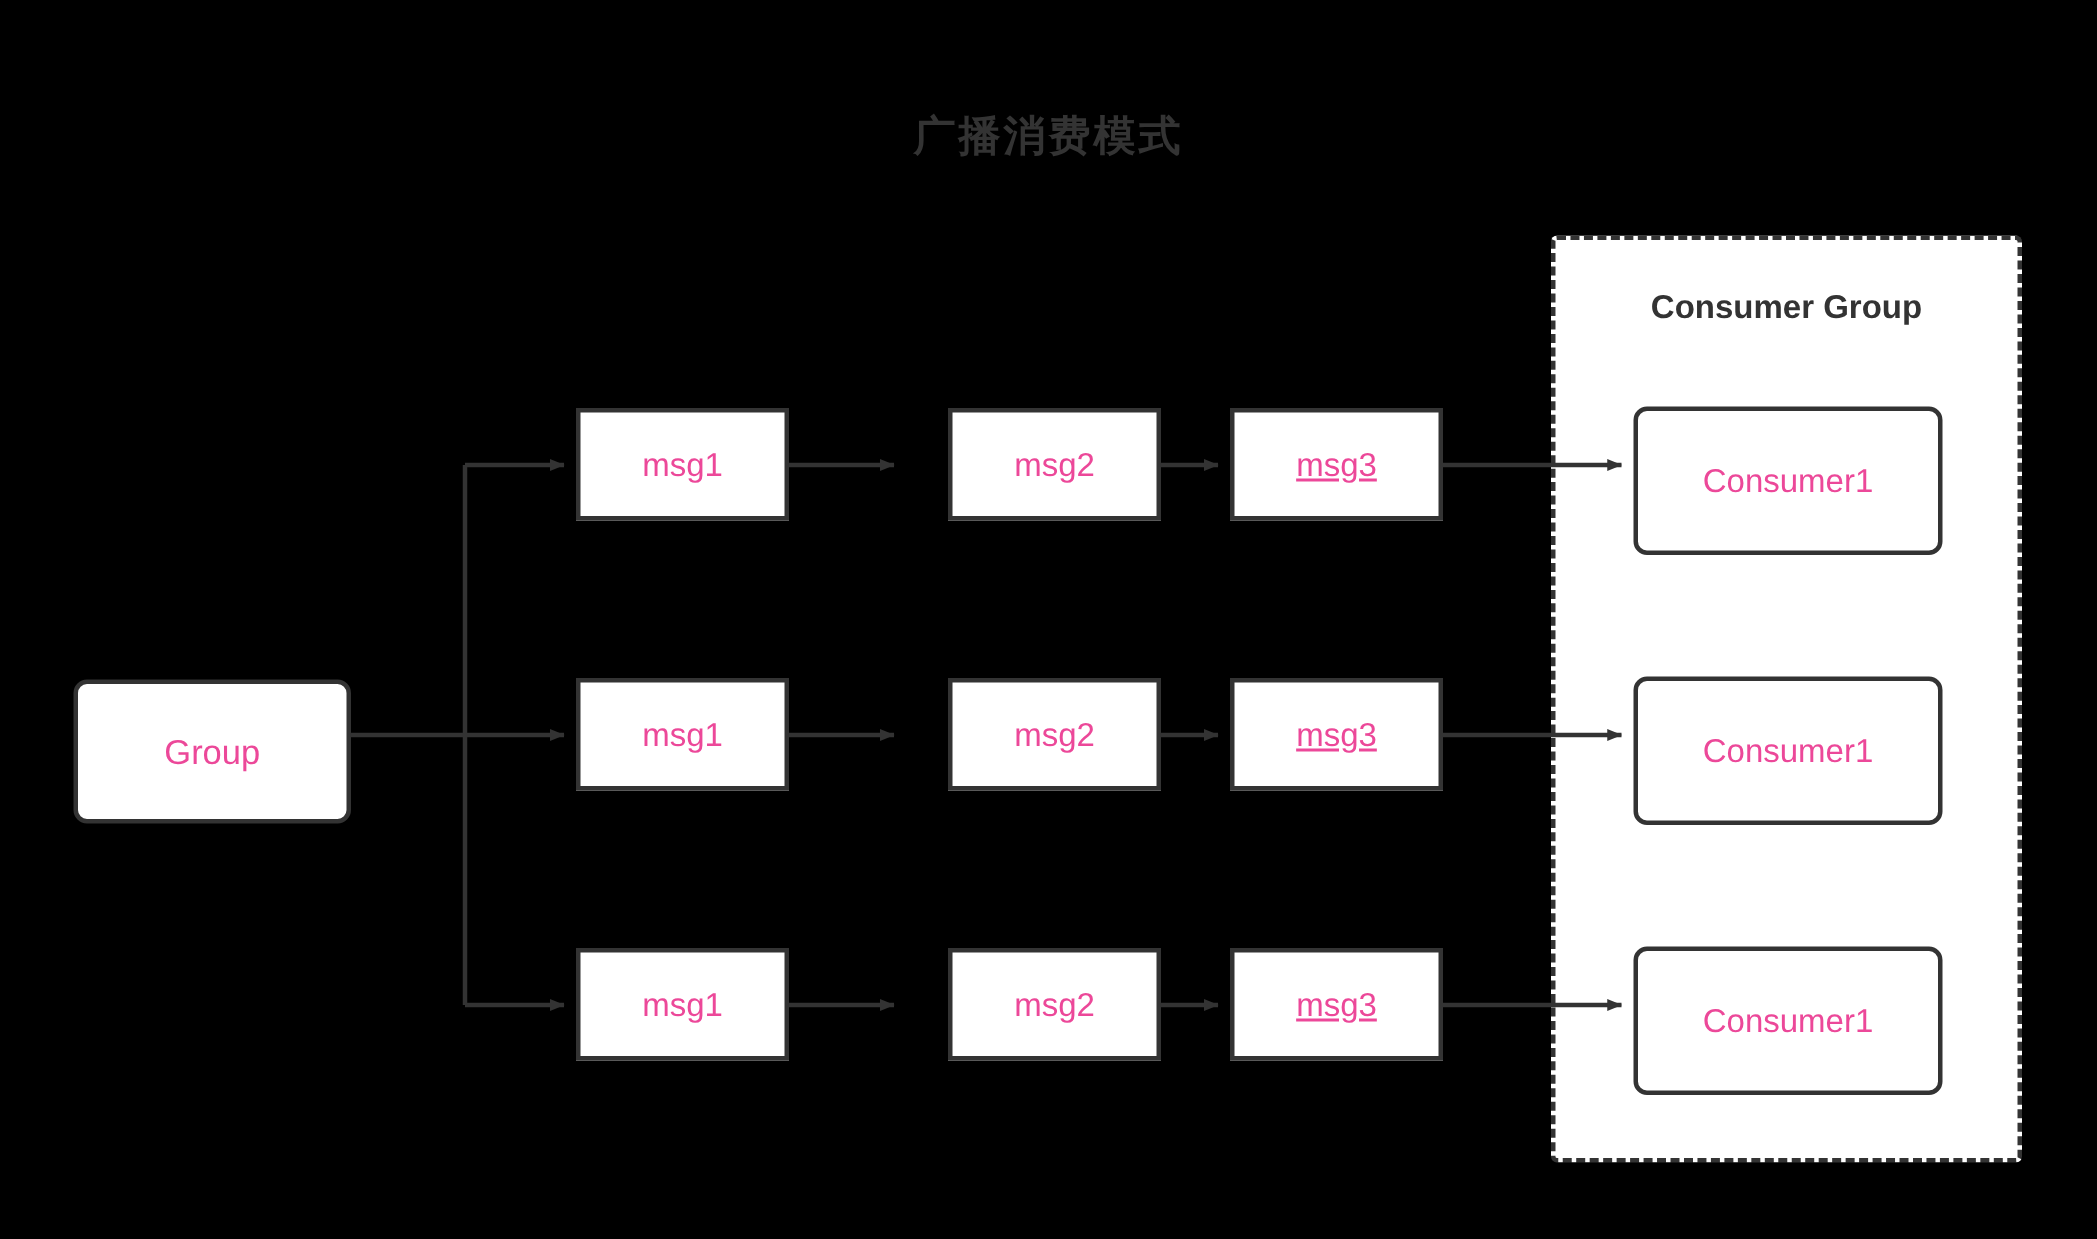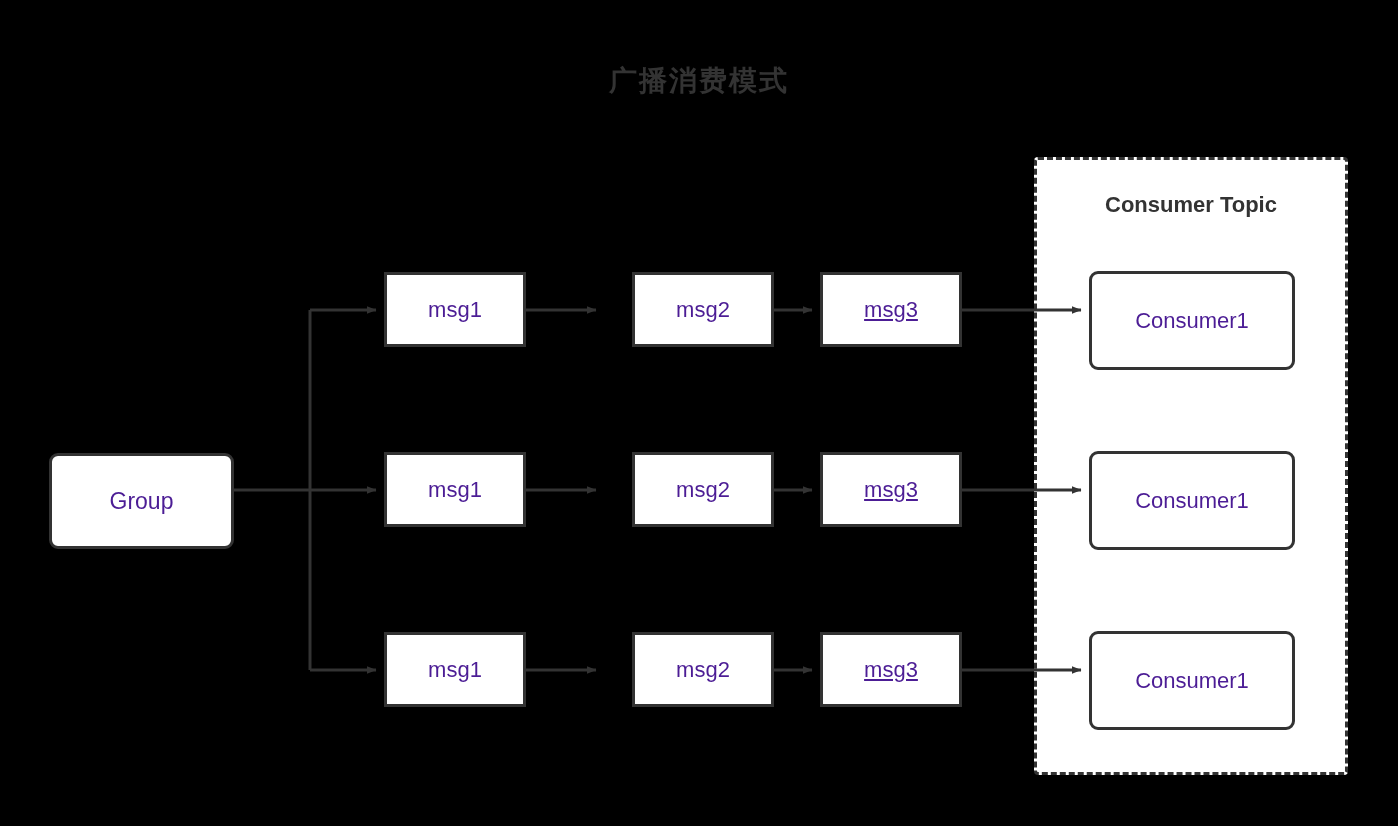--- a/index.html
+++ b/index.html
@@ -14,39 +14,39 @@
     position: relative;
     width: 1398px;
     height: 826px;
     background: #000000;
   }
 
   
   .diagram-title {
     position: absolute;
     left: 0;
-    top: 62px;
+    top: 72px;
     width: 1398px;
     text-align: center;
     font-size: 28px;
     font-weight: 700;
     letter-spacing: 2px;
     color: #333333;
     white-space: nowrap;
   }
 
   
   .node {
     position: absolute;
     background: #ffffff;
     border: 3px solid #333333;
     display: flex;
     align-items: center;
     justify-content: center;
-    color: #4c1d95;
+    color: #ec4899;
     font-size: 22px;
     line-height: 1;
   }
   .node.rounded { border-radius: 9px; margin-top: 11px; }
   .node.sharp   { border-radius: 0; }
 
   .topic-node  { left: 49px;  top: 442px; width: 185px; height: 96px; font-size: 23px; }
 
   .msg-node    { width: 142px; height: 75px; font-size: 22px; }
   .msg-col-1 { left: 384px; }
@@ -155,21 +155,21 @@
     </g>
     <g>
       <path d="M746,670 L812,670" stroke="#333333" stroke-width="3" fill="none" marker-end="url(#arrowhead)"></path>
     </g>
     <g>
       <path d="M962,670 L1081,670" stroke="#333333" stroke-width="3" fill="none" marker-end="url(#arrowhead)"></path>
     </g>
   </svg>
 
   <div class="consumer-group">
-    <div class="consumer-group-label">Consumer Topic</div>
+    <div class="consumer-group-label">Consumer Group</div>
   </div>
 
   <svg class="edge-layer" width="1398" height="826" viewBox="0 0 1398 826" xmlns="http://www.w3.org/2000/svg">
     <defs>
       <marker id="arrowhead2" markerWidth="10" markerHeight="8" refX="9.5" refY="4" orient="auto" markerUnits="userSpaceOnUse">
         <path d="M0,0 L10,4 L0,8 Z" fill="#333333"></path>
       </marker>
     </defs>
     <path d="M1034,310 L1081,310" stroke="#333333" stroke-width="3" fill="none" marker-end="url(#arrowhead2)"></path>
     <path d="M1034,490 L1081,490" stroke="#333333" stroke-width="3" fill="none" marker-end="url(#arrowhead2)"></path>

